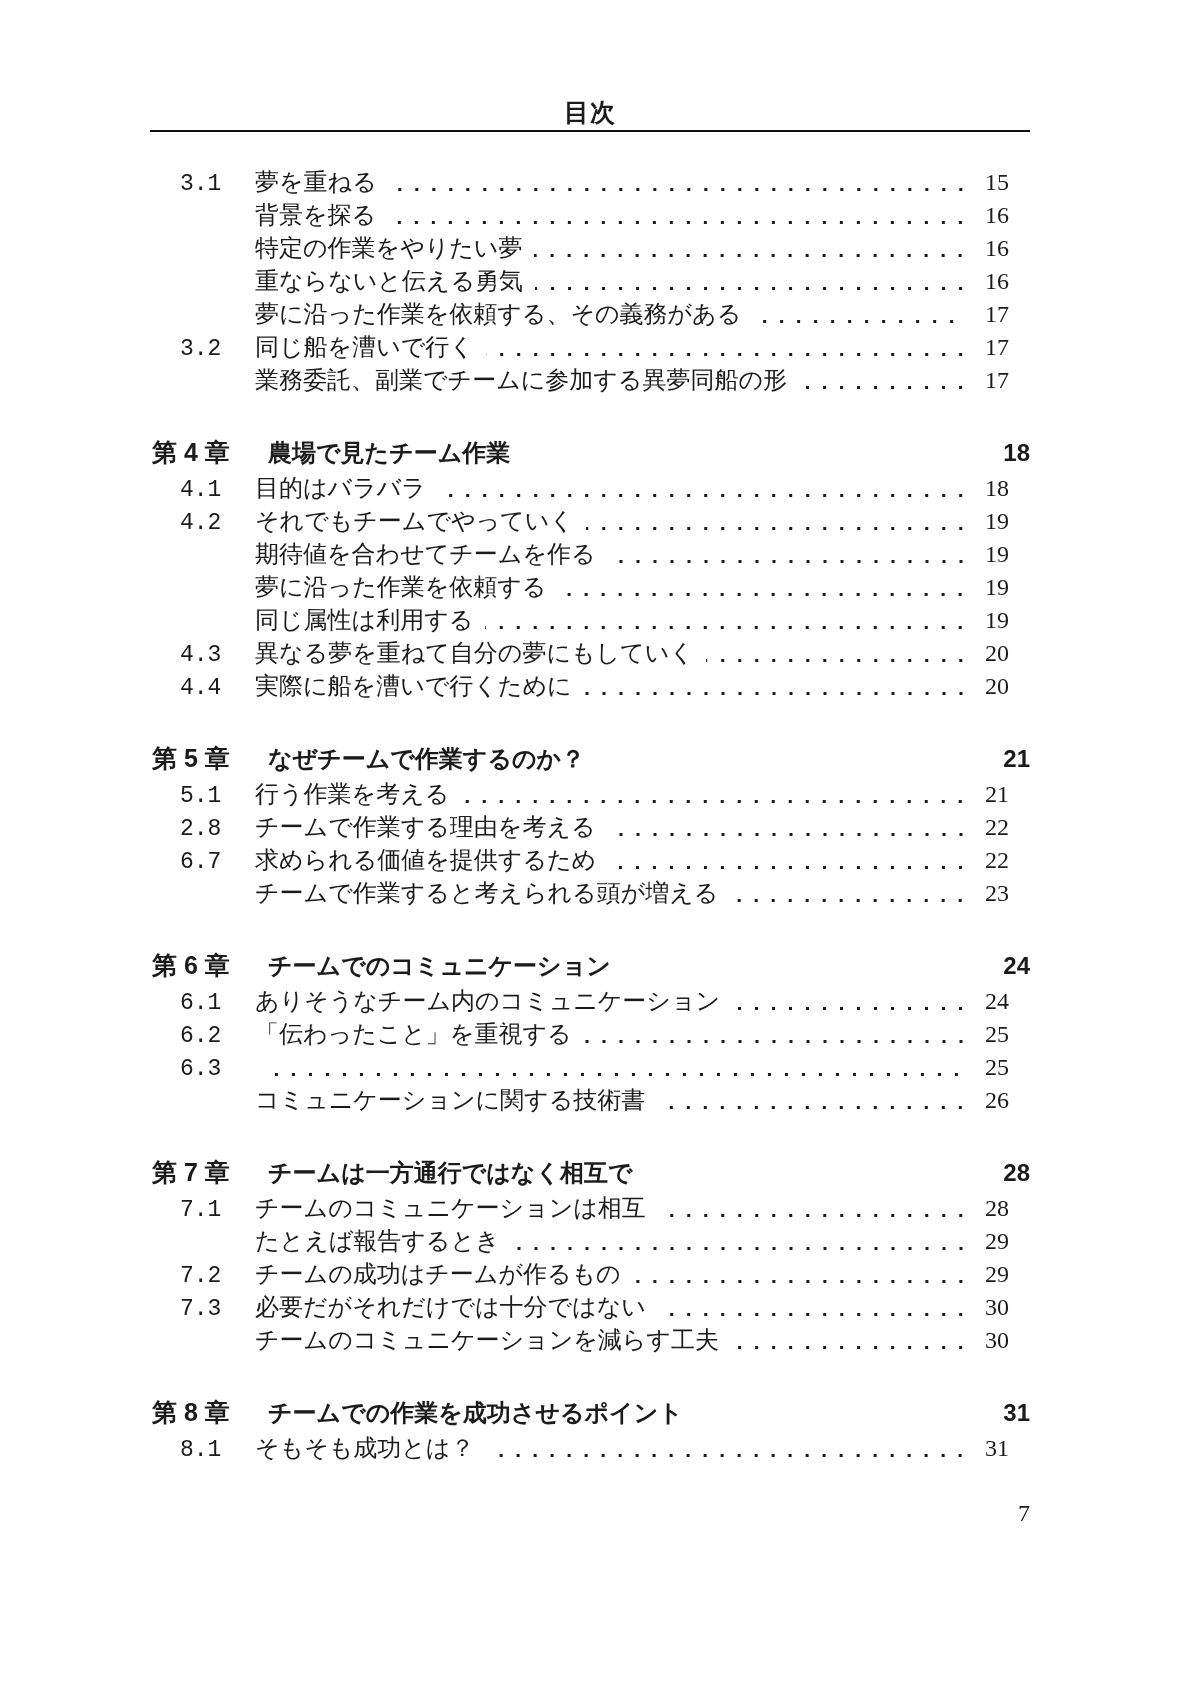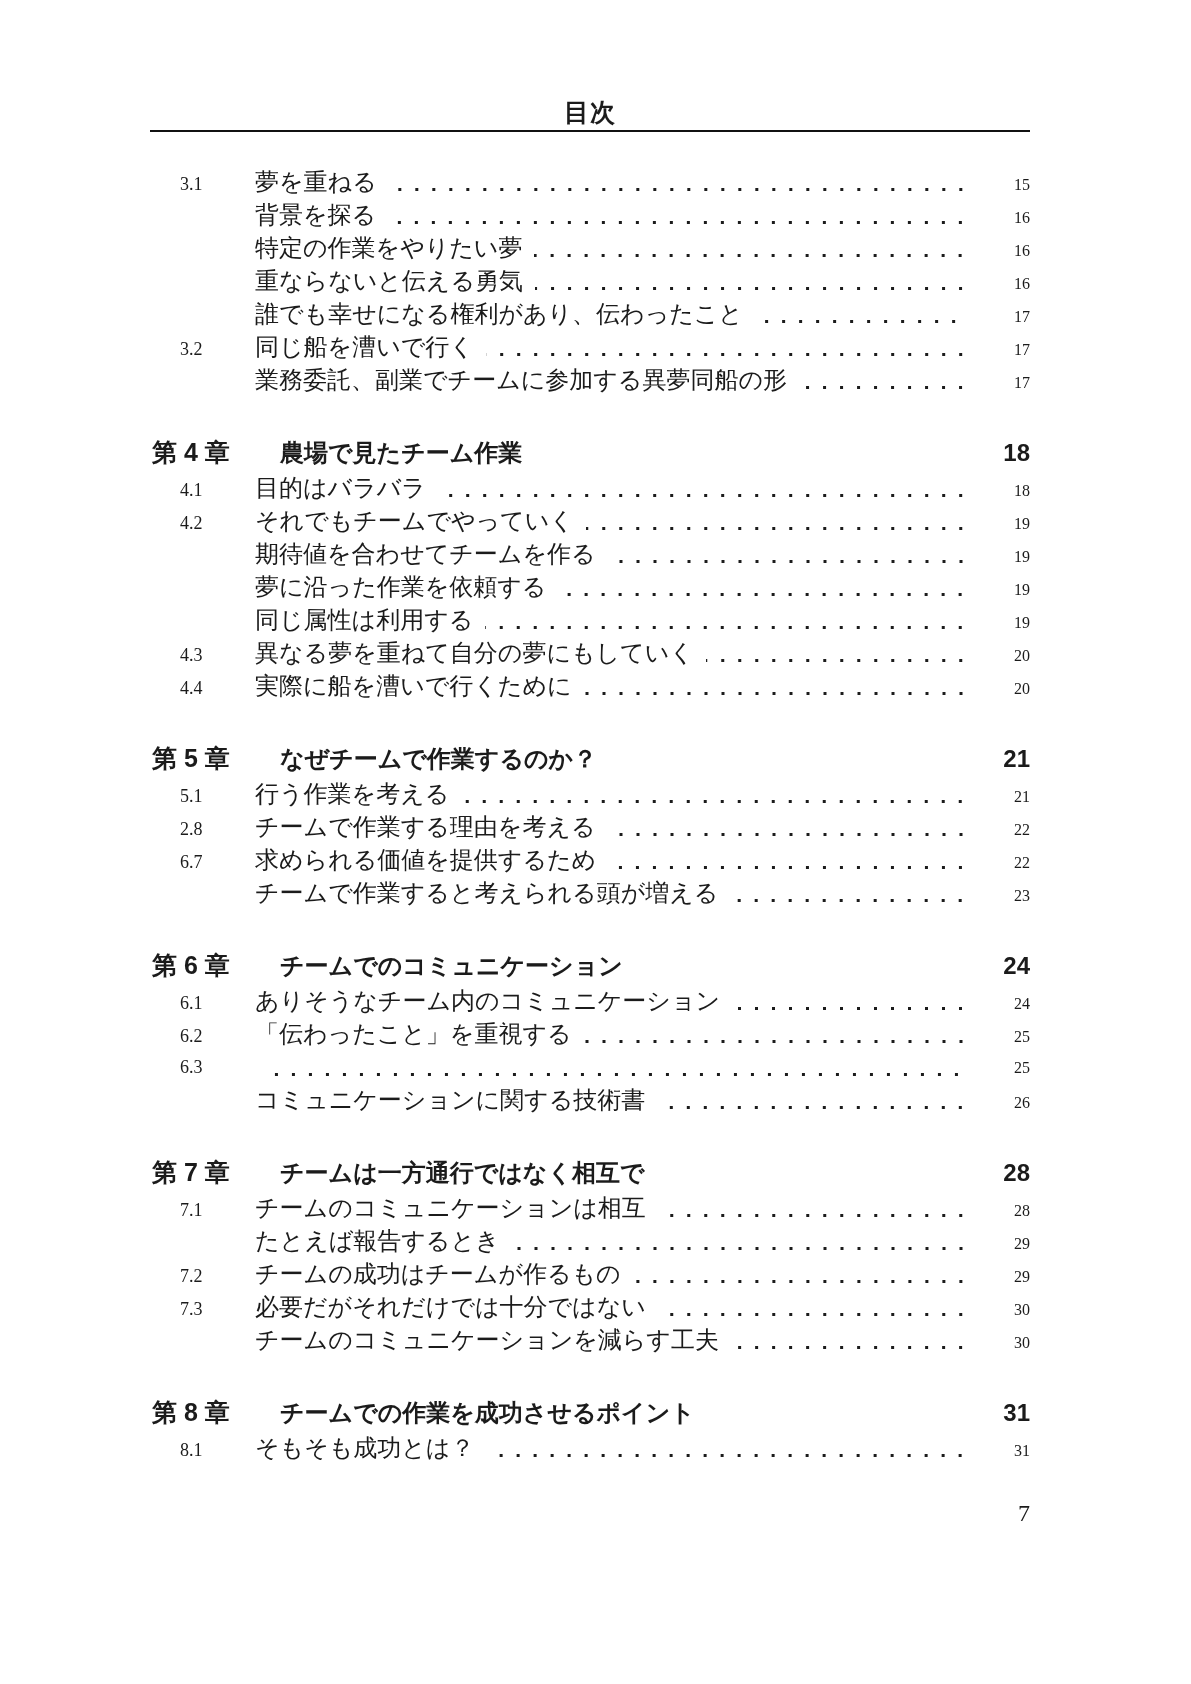--- a/index.html
+++ b/index.html
@@ -28,44 +28,43 @@
   }
   
   .toc { margin-top: 34px; }
   .row { display: flex; align-items: baseline; }
   .entry {
     height: 33px; line-height: 33px; font-size: 24px;
   }
   .entry .num {
     box-sizing: border-box; width: 105px; flex: 0 0 105px;
     padding-left: 30px;
-    font-family: Liberation Serif, serif;
-    font-size: 18px;
+    font-family: Liberation Mono, monospace;
+    font-size: 23px;
   }
   .entry .title { white-space: nowrap; }
   .leader {
     flex: 1 1 auto; align-self: stretch;
     margin-left: 12px;
     background-image: radial-gradient(circle, #1c1c1c 1.5px, transparent 2px);
     background-size: 17px 5px;
     background-repeat: repeat-x;
     background-position-x: 0;
     background-position-y: 21px;
   }
   .entry .page-num {
-    flex: 0 0 66px; width: 66px; text-align: right;
+    flex: 0 0 66px; width: 66px; text-align: center;
     font-family: "Liberation Serif", "DejaVu Serif", serif;
-    font-size: 16px;
+    font-size: 24px;
   }
   
   .chapter {
     margin-top: 36px; height: 39px; line-height: 39px;
     font-family: "Liberation Sans", "DejaVu Sans", sans-serif;
     font-weight: bold;
-    gap: 12px;
   }
   .chapter .ch-label {
     box-sizing: border-box; width: 118px; flex: 0 0 118px;
     padding-left: 2px; font-size: 25px; white-space: nowrap;
   }
   .chapter .ch-title { font-size: 24px; white-space: nowrap; }
   .chapter .spacer { flex: 1 1 auto; }
   .chapter .ch-page {
     flex: 0 0 66px; width: 66px; text-align: right; font-size: 24px;
   }
@@ -106,21 +105,21 @@
 
   <div class="row entry">
     <span class="num"></span>
     <span class="title">重ならないと伝える勇気</span>
     <span class="leader" style="background-position-x: 9.0625px;"></span>
     <span class="page-num">16</span>
   </div>
 
   <div class="row entry">
     <span class="num"></span>
-    <span class="title">誰でも幸せになる権利があり、伝わったこと</span>
+    <span class="title">夢に沿った作業を依頼する、その義務がある</span>
     <span class="leader" style="background-position-x: 3.125px;"></span>
     <span class="page-num">17</span>
   </div>
 
   <div class="row entry">
     <span class="num">3.2</span>
     <span class="title">同じ船を漕いで行く</span>
     <span class="leader" style="background-position-x: 7.1875px;"></span>
     <span class="page-num">17</span>
   </div>

